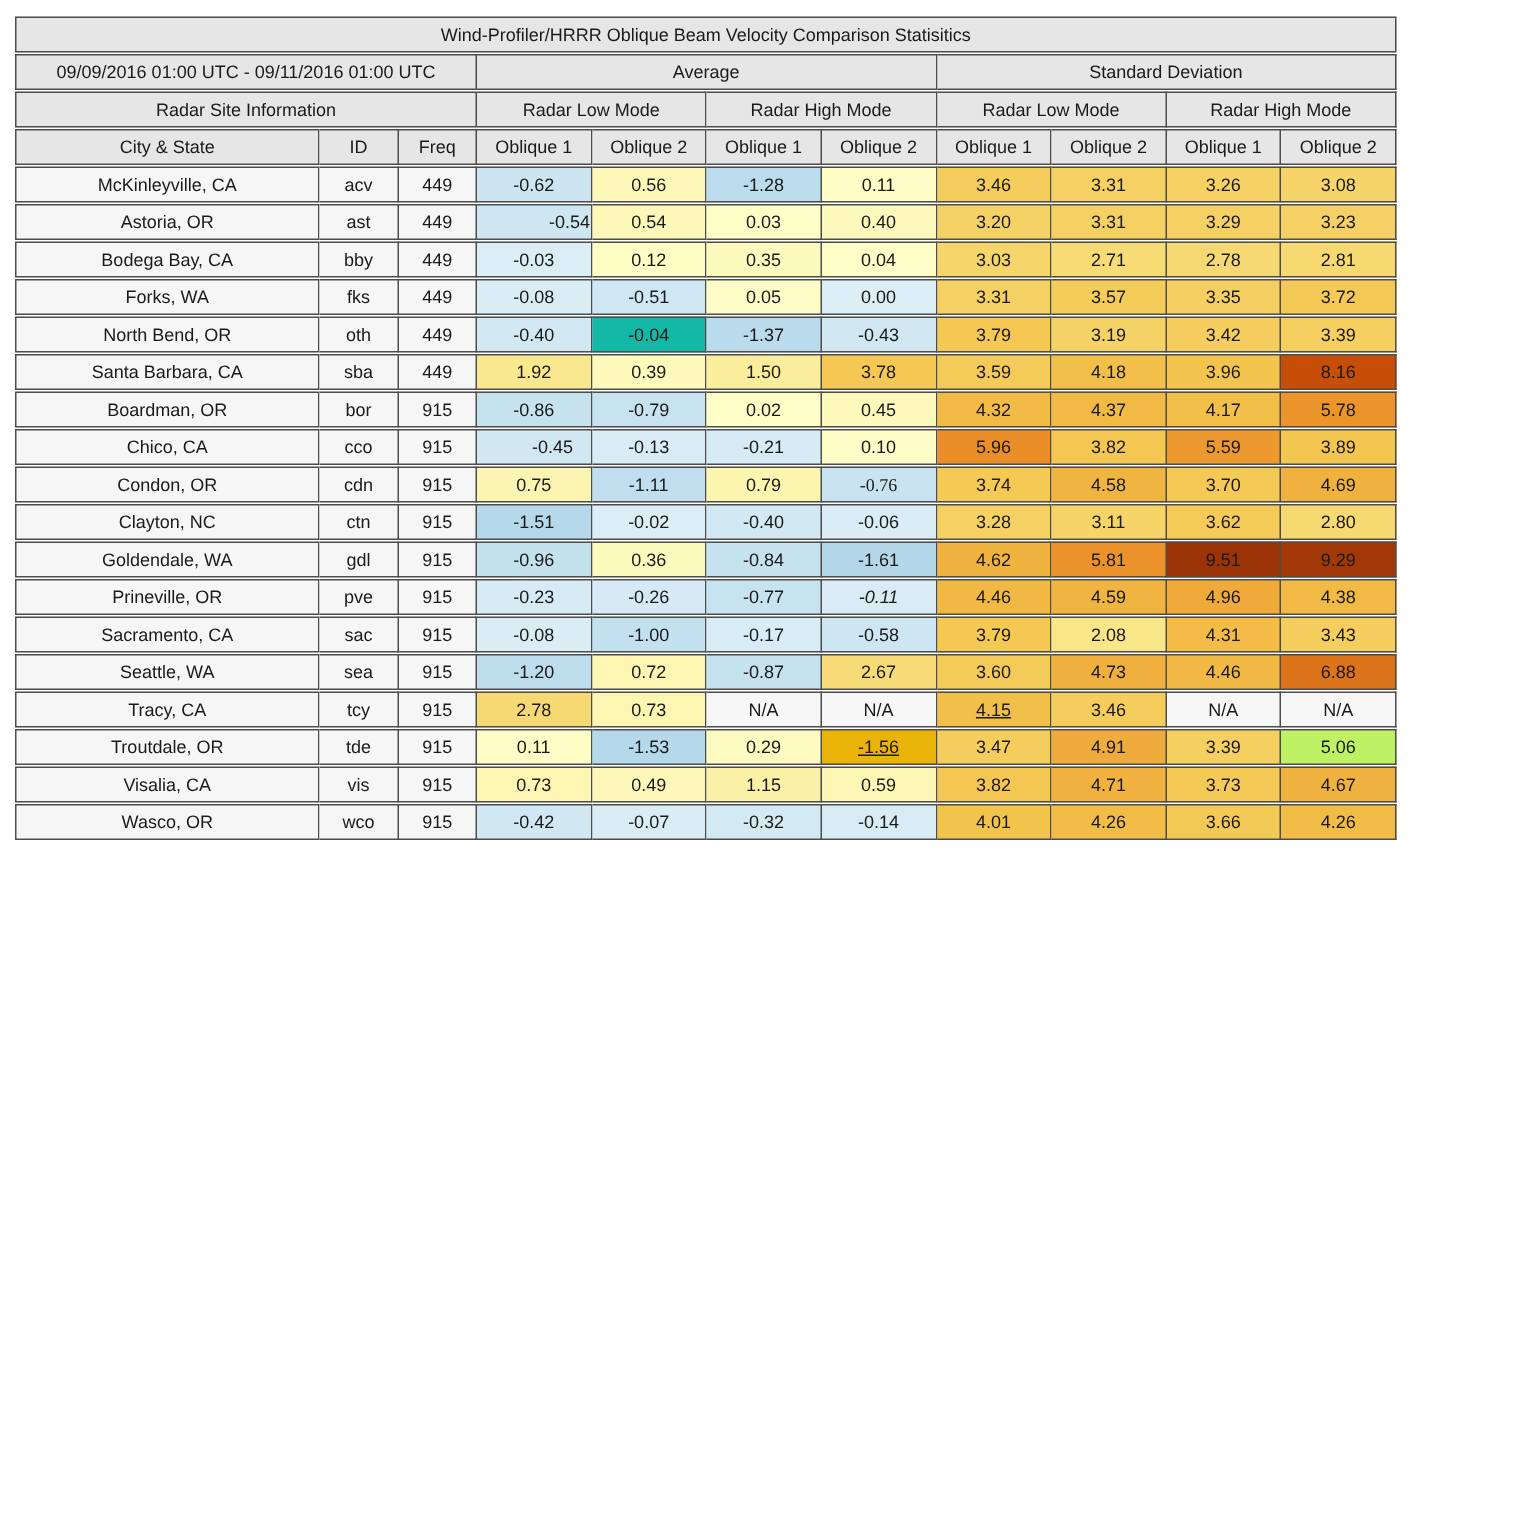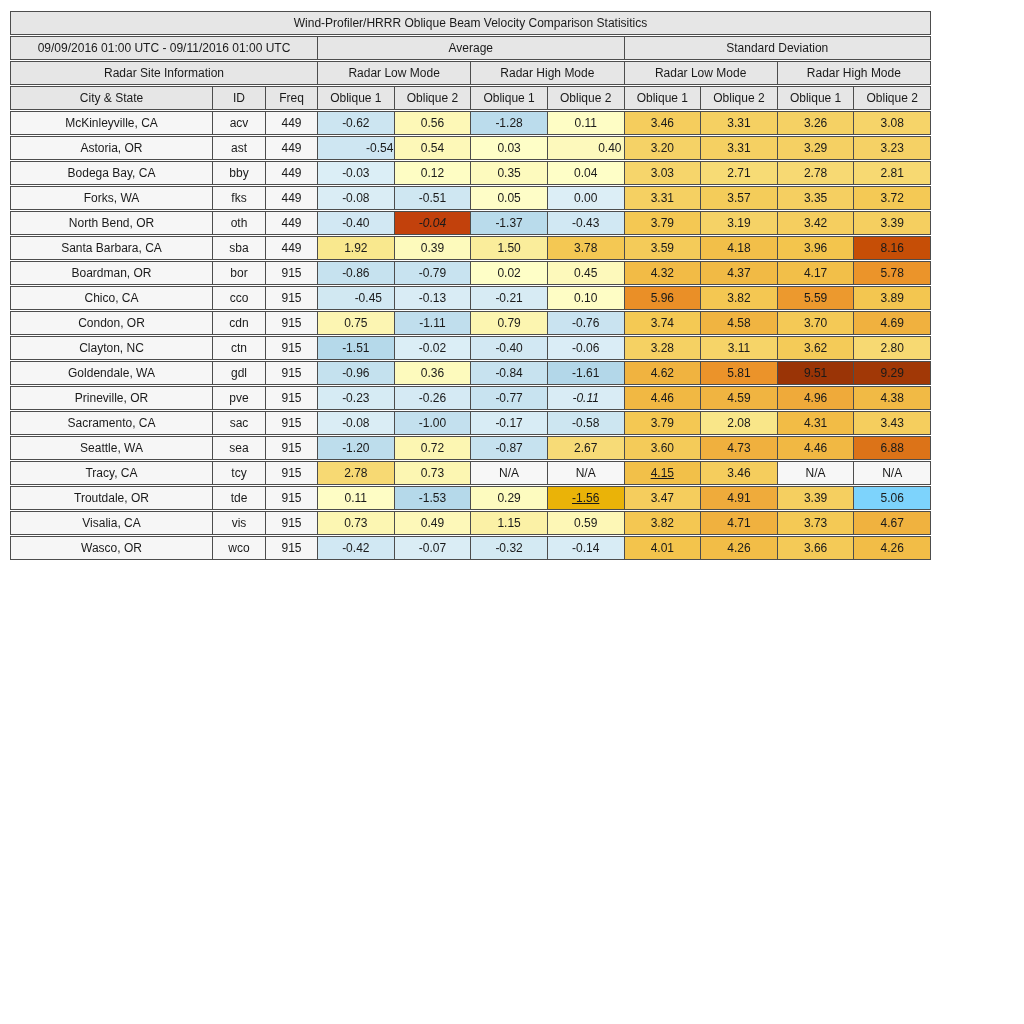--- a/index.html
+++ b/index.html
@@ -111,21 +111,21 @@
           <td style="background: rgb(245, 209, 100);">3.26</td>
           <td style="background: rgb(246, 212, 105);">3.08</td>
         </tr>
         <tr>
           <td class="lbl">Astoria, OR</td>
           <td class="lbl">ast</td>
           <td class="lbl">449</td>
           <td style="background: rgb(206, 230, 242); padding-left: 48px;">-0.54</td>
           <td style="background: rgb(253, 248, 184);">0.54</td>
           <td style="background: rgb(254, 254, 199);">0.03</td>
-          <td style="background: rgb(253, 249, 188); text-align: right;">0.40</td>
+          <td style="background: rgb(253, 249, 188);">0.40</td>
           <td style="background: rgb(245, 210, 102);">3.20</td>
           <td style="background: rgb(245, 208, 98);">3.31</td>
           <td style="background: rgb(245, 208, 99);">3.29</td>
           <td style="background: rgb(245, 209, 101);">3.23</td>
         </tr>
         <tr>
           <td class="lbl">Bodega Bay, CA</td>
           <td class="lbl">bby</td>
           <td class="lbl">449</td>
           <td style="background: rgb(219, 238, 246);">-0.03</td>
@@ -148,21 +148,21 @@
           <td style="background: rgb(245, 208, 98);">3.31</td>
           <td style="background: rgb(244, 204, 90);">3.57</td>
           <td style="background: rgb(245, 207, 97);">3.35</td>
           <td style="background: rgb(244, 201, 85);">3.72</td>
         </tr>
         <tr>
           <td class="lbl">North Bend, OR</td>
           <td class="lbl">oth</td>
           <td class="lbl">449</td>
           <td style="background: rgb(210, 232, 243);">-0.40</td>
-          <td style="background: #c2410c; font-style: italic;">-0.04</td>
+          <td style="background: #14b8a6;">-0.04</td>
           <td style="background: rgb(185, 219, 235);">-1.37</td>
           <td style="background: rgb(209, 232, 243);">-0.43</td>
           <td style="background: rgb(244, 200, 83);">3.79</td>
           <td style="background: rgb(245, 210, 102);">3.19</td>
           <td style="background: rgb(245, 206, 95);">3.42</td>
           <td style="background: rgb(245, 207, 96);">3.39</td>
         </tr>
         <tr>
           <td class="lbl">Santa Barbara, CA</td>
           <td class="lbl">sba</td>
@@ -202,21 +202,21 @@
           <td style="background: rgb(236, 153, 46);">5.59</td>
           <td style="background: rgb(243, 198, 80);">3.89</td>
         </tr>
         <tr>
           <td class="lbl">Condon, OR</td>
           <td class="lbl">cdn</td>
           <td class="lbl">915</td>
           <td style="background: rgb(252, 245, 178);">0.75</td>
           <td style="background: rgb(192, 222, 237);">-1.11</td>
           <td style="background: rgb(252, 245, 176);">0.79</td>
-          <td style="background: rgb(201, 227, 240);">-0.76</td>
+          <td style="background: rgb(201, 227, 240); font-family: Liberation Serif, serif;">-0.76</td>
           <td style="background: rgb(244, 201, 84);">3.74</td>
           <td style="background: rgb(240, 180, 65);">4.58</td>
           <td style="background: rgb(244, 201, 86);">3.70</td>
           <td style="background: rgb(240, 177, 63);">4.69</td>
         </tr>
         <tr>
           <td class="lbl">Clayton, NC</td>
           <td class="lbl">ctn</td>
           <td class="lbl">915</td>
           <td style="background: rgb(181, 217, 234);">-1.51</td>
@@ -297,21 +297,21 @@
           <td class="lbl">Troutdale, OR</td>
           <td class="lbl">tde</td>
           <td class="lbl">915</td>
           <td style="background: rgb(254, 253, 197);">0.11</td>
           <td style="background: rgb(181, 217, 234);">-1.53</td>
           <td style="background: rgb(253, 251, 191);">0.29</td>
           <td style="background: #eab308; text-decoration: underline;">-1.56</td>
           <td style="background: rgb(245, 205, 93);">3.47</td>
           <td style="background: rgb(239, 171, 59);">4.91</td>
           <td style="background: rgb(245, 207, 96);">3.39</td>
-          <td style="background: #7dd3fc; margin-left: 40px;">5.06</td>
+          <td style="background: #bef264; margin-left: 40px;">5.06</td>
         </tr>
         <tr>
           <td class="lbl">Visalia, CA</td>
           <td class="lbl">vis</td>
           <td class="lbl">915</td>
           <td style="background: rgb(252, 246, 178);">0.73</td>
           <td style="background: rgb(253, 248, 185);">0.49</td>
           <td style="background: rgb(251, 241, 166);">1.15</td>
           <td style="background: rgb(253, 247, 182);">0.59</td>
           <td style="background: rgb(244, 199, 82);">3.82</td>

